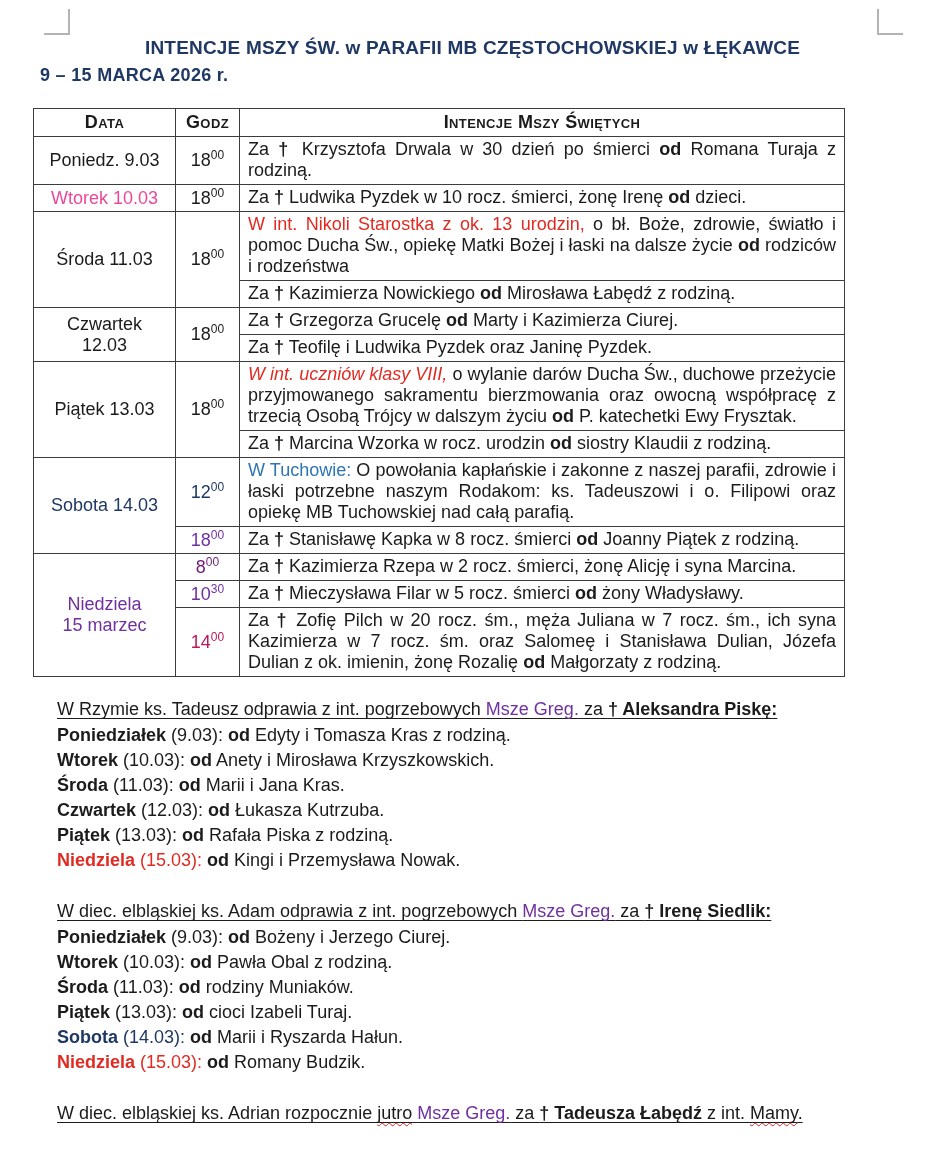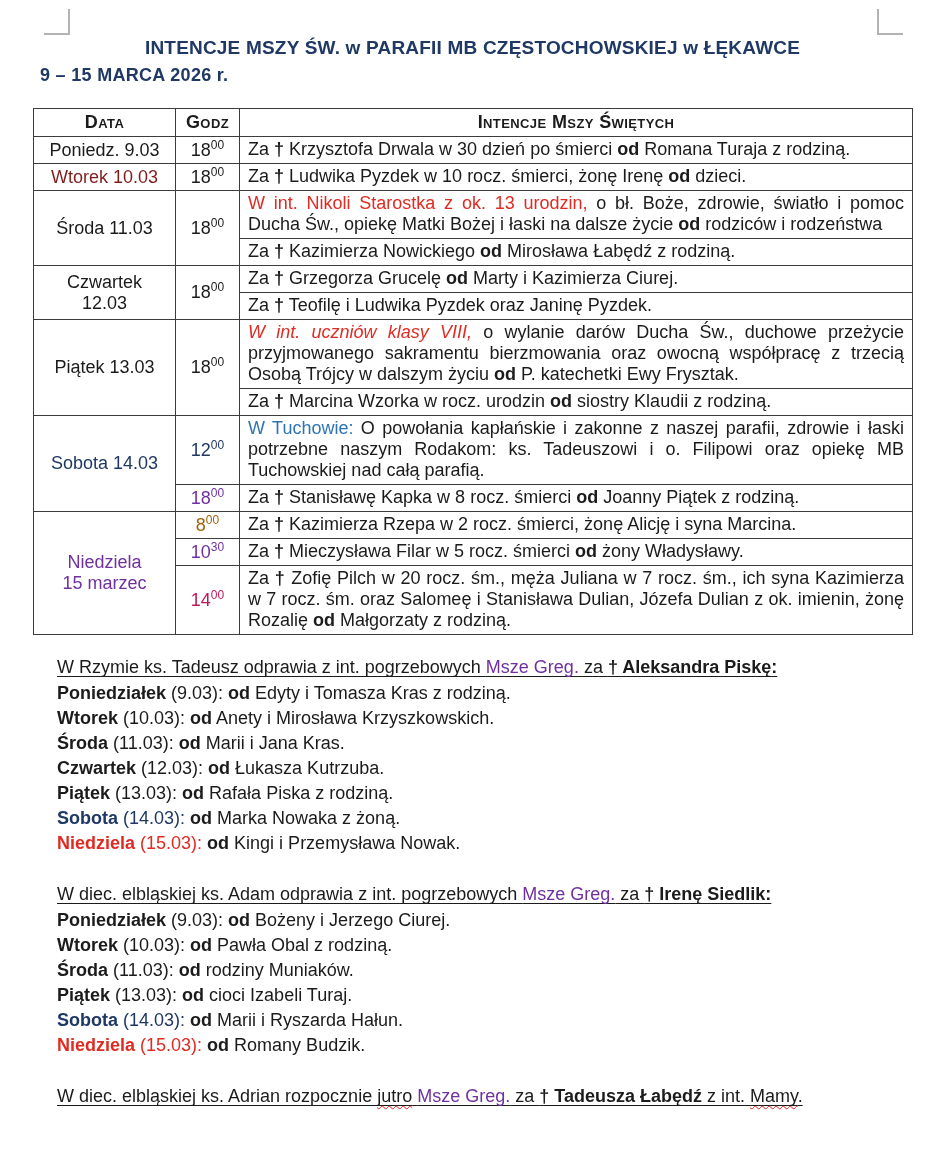--- a/index.html
+++ b/index.html
@@ -16,21 +16,21 @@
   .cropmark.tl { left:44px;  border-right:2px solid #b3b3b3; border-bottom:2px solid #b3b3b3; }
   .cropmark.tr { left:877px; border-left:2px solid #b3b3b3;  border-bottom:2px solid #b3b3b3; }
 
   
   .title   { margin:36px 40px 0; text-align:center; font-size:19px; line-height:24px;
              font-weight:700; letter-spacing:.2px; }
   .subtitle{ margin:4px 40px 0; text-align:left; font-size:18px; line-height:22px;
              font-weight:700; letter-spacing:.3px; }
 
   
-  table.intentions { border-collapse:collapse; margin:22px 0 0 33px; width:880px;
+  table.intentions { border-collapse:collapse; margin:22px 0 0 33px; width:812px;
                      table-layout:fixed; font-size:18px; }
   .intentions th, .intentions td { border:1.5px solid #3c3c3c; }
   .intentions th {
     font-variant:small-caps; font-weight:700; letter-spacing:.4px;
     font-size:18px; padding:3px 4px; text-align:center;
   }
   col.c-date { width:142px; } col.c-time { width:64px; }
   td.date { text-align:center; vertical-align:middle; white-space:pre-line;
             padding:2px 4px; line-height:21px; }
   td.time { text-align:center; vertical-align:middle; padding:2px 2px; white-space:nowrap; }
@@ -74,21 +74,21 @@
         <th>Intencje Mszy Świętych</th>
       </tr>
     </thead>
     <tbody id="table-body">
         <tr>
           <td class="date" rowspan="1" style="color: rgb(27, 27, 27);">Poniedz. 9.03</td>
           <td class="time" rowspan="1" style="color: rgb(27, 27, 27);"><span>18</span><sup>00</sup></td>
           <td class="intention"><span>Za </span><span class="b">†</span><span> Krzysztofa Drwala w 30 dzień po śmierci </span><span class="b">od</span><span> Romana Turaja z rodziną.</span></td>
         </tr>
         <tr>
-          <td class="date" rowspan="1" style="color: #7f1d1d;">Wtorek 10.03</td>
+          <td class="date" rowspan="1" style="color: #ec4899;">Wtorek 10.03</td>
           <td class="time" rowspan="1" style="color: rgb(27, 27, 27);"><span>18</span><sup>00</sup></td>
           <td class="intention"><span>Za </span><span class="b">†</span><span> Ludwika Pyzdek w 10 rocz. śmierci, żonę Irenę </span><span class="b">od</span><span> dzieci.</span></td>
         </tr>
         <tr>
           <td class="date" rowspan="2" style="color: rgb(27, 27, 27);">Środa 11.03</td>
           <td class="time" rowspan="2" style="color: rgb(27, 27, 27);"><span>18</span><sup>00</sup></td>
           <td class="intention"><span style="color: rgb(224, 43, 34);">W int. Nikoli Starostka z ok. 13 urodzin,</span><span> o bł. Boże, zdrowie, światło i pomoc Ducha Św., opiekę Matki Bożej i łaski na dalsze życie </span><span class="b">od</span><span> rodziców i rodzeństwa</span></td>
         </tr>
         <tr>
           <td class="intention"><span>Za </span><span class="b">†</span><span> Kazimierza Nowickiego </span><span class="b">od</span><span> Mirosława Łabędź z rodziną.</span></td>
@@ -115,21 +115,21 @@
           <td class="time" rowspan="1" style="color: rgb(31, 56, 100);"><span>12</span><sup>00</sup></td>
           <td class="intention"><span style="color: rgb(46, 116, 181);">W Tuchowie:</span><span> O powołania kapłańskie i zakonne z naszej parafii, zdrowie i łaski potrzebne naszym Rodakom: ks. Tadeuszowi i o. Filipowi oraz opiekę MB Tuchowskiej nad całą parafią.</span></td>
         </tr>
         <tr>
           <td class="time" rowspan="1" style="color: rgb(112, 48, 160);"><span>18</span><sup>00</sup></td>
           <td class="intention"><span>Za </span><span class="b">†</span><span> Stanisławę Kapka w 8 rocz. śmierci </span><span class="b">od</span><span> Joanny Piątek z rodziną.</span></td>
         </tr>
         <tr>
           <td class="date" rowspan="3" style="color: rgb(112, 48, 160);">Niedziela
 15 marzec</td>
-          <td class="time" rowspan="1" style="color: #a16207;"><span>8</span><sup>00</sup></td>
+          <td class="time" rowspan="1" style="color: #701a75;"><span>8</span><sup>00</sup></td>
           <td class="intention"><span>Za </span><span class="b">†</span><span> Kazimierza Rzepa w 2 rocz. śmierci, żonę Alicję i syna Marcina.</span></td>
         </tr>
         <tr>
           <td class="time" rowspan="1" style="color: rgb(112, 48, 160);"><span>10</span><sup>30</sup></td>
           <td class="intention"><span>Za </span><span class="b">†</span><span> Mieczysława Filar w 5 rocz. śmierci </span><span class="b">od</span><span> żony Władysławy.</span></td>
         </tr>
         <tr>
           <td class="time" rowspan="1" style="color: #be185d;"><span>14</span><sup>00</sup></td>
           <td class="intention"><span>Za </span><span class="b">†</span><span> Zofię Pilch w 20 rocz. śm., męża Juliana w 7 rocz. śm., ich syna Kazimierza w 7 rocz. śm. oraz Salomeę i Stanisława Dulian, Józefa Dulian z ok. imienin, żonę Rozalię </span><span class="b">od</span><span> Małgorzaty z rodziną.</span></td>
         </tr>
@@ -137,21 +137,20 @@
   </table>
 
   <div class="sections" id="sections">
       <div class="section">
         <p class="sec-heading"><span>W Rzymie ks. Tadeusz odprawia z int. pogrzebowych </span><span style="color: rgb(112, 48, 160);">Msze Greg.</span><span> za </span><span class="b">† Aleksandra Piskę:</span></p>
         <p class="sec-line"><span class="b">Poniedziałek</span><span> (9.03): </span><span class="b">od</span><span> Edyty i Tomasza Kras z rodziną.</span></p>
         <p class="sec-line"><span class="b">Wtorek</span><span> (10.03): </span><span class="b">od</span><span> Anety i Mirosława Krzyszkowskich.</span></p>
         <p class="sec-line"><span class="b">Środa</span><span> (11.03): </span><span class="b">od</span><span> Marii i Jana Kras.</span></p>
         <p class="sec-line"><span class="b">Czwartek</span><span> (12.03): </span><span class="b">od</span><span> Łukasza Kutrzuba.</span></p>
         <p class="sec-line"><span class="b">Piątek</span><span> (13.03): </span><span class="b">od</span><span> Rafała Piska z rodziną.</span></p>
-        <p class="sec-line"><span class="b" style="color: rgb(31, 56, 100);">Sobota</span><span style="color: rgb(31, 56, 100);"> (14.03):</span><span> </span><span class="b">od</span><span> Marka Nowaka z żoną.</span></p>
         <p class="sec-line"><span class="b" style="color: rgb(224, 43, 34);">Niedziela</span><span style="color: rgb(224, 43, 34);"> (15.03):</span><span> </span><span class="b">od</span><span> Kingi i Przemysława Nowak.</span></p>
       </div>
       <div class="section">
         <p class="sec-heading"><span>W diec. elbląskiej ks. Adam odprawia z int. pogrzebowych </span><span style="color: rgb(112, 48, 160);">Msze Greg.</span><span> za </span><span class="b">† Irenę Siedlik:</span></p>
         <p class="sec-line"><span class="b">Poniedziałek</span><span> (9.03): </span><span class="b">od</span><span> Bożeny i Jerzego Ciurej.</span></p>
         <p class="sec-line"><span class="b">Wtorek</span><span> (10.03): </span><span class="b">od</span><span> Pawła Obal z rodziną.</span></p>
         <p class="sec-line"><span class="b">Środa</span><span> (11.03): </span><span class="b">od</span><span> rodziny Muniaków.</span></p>
         <p class="sec-line"><span class="b">Piątek</span><span> (13.03): </span><span class="b">od</span><span> cioci Izabeli Turaj.</span></p>
         <p class="sec-line"><span class="b" style="color: rgb(31, 56, 100);">Sobota</span><span style="color: rgb(31, 56, 100);"> (14.03):</span><span> </span><span class="b">od</span><span> Marii i Ryszarda Hałun.</span></p>
         <p class="sec-line"><span class="b" style="color: rgb(224, 43, 34);">Niedziela</span><span style="color: rgb(224, 43, 34);"> (15.03):</span><span> </span><span class="b">od</span><span> Romany Budzik.</span></p>

